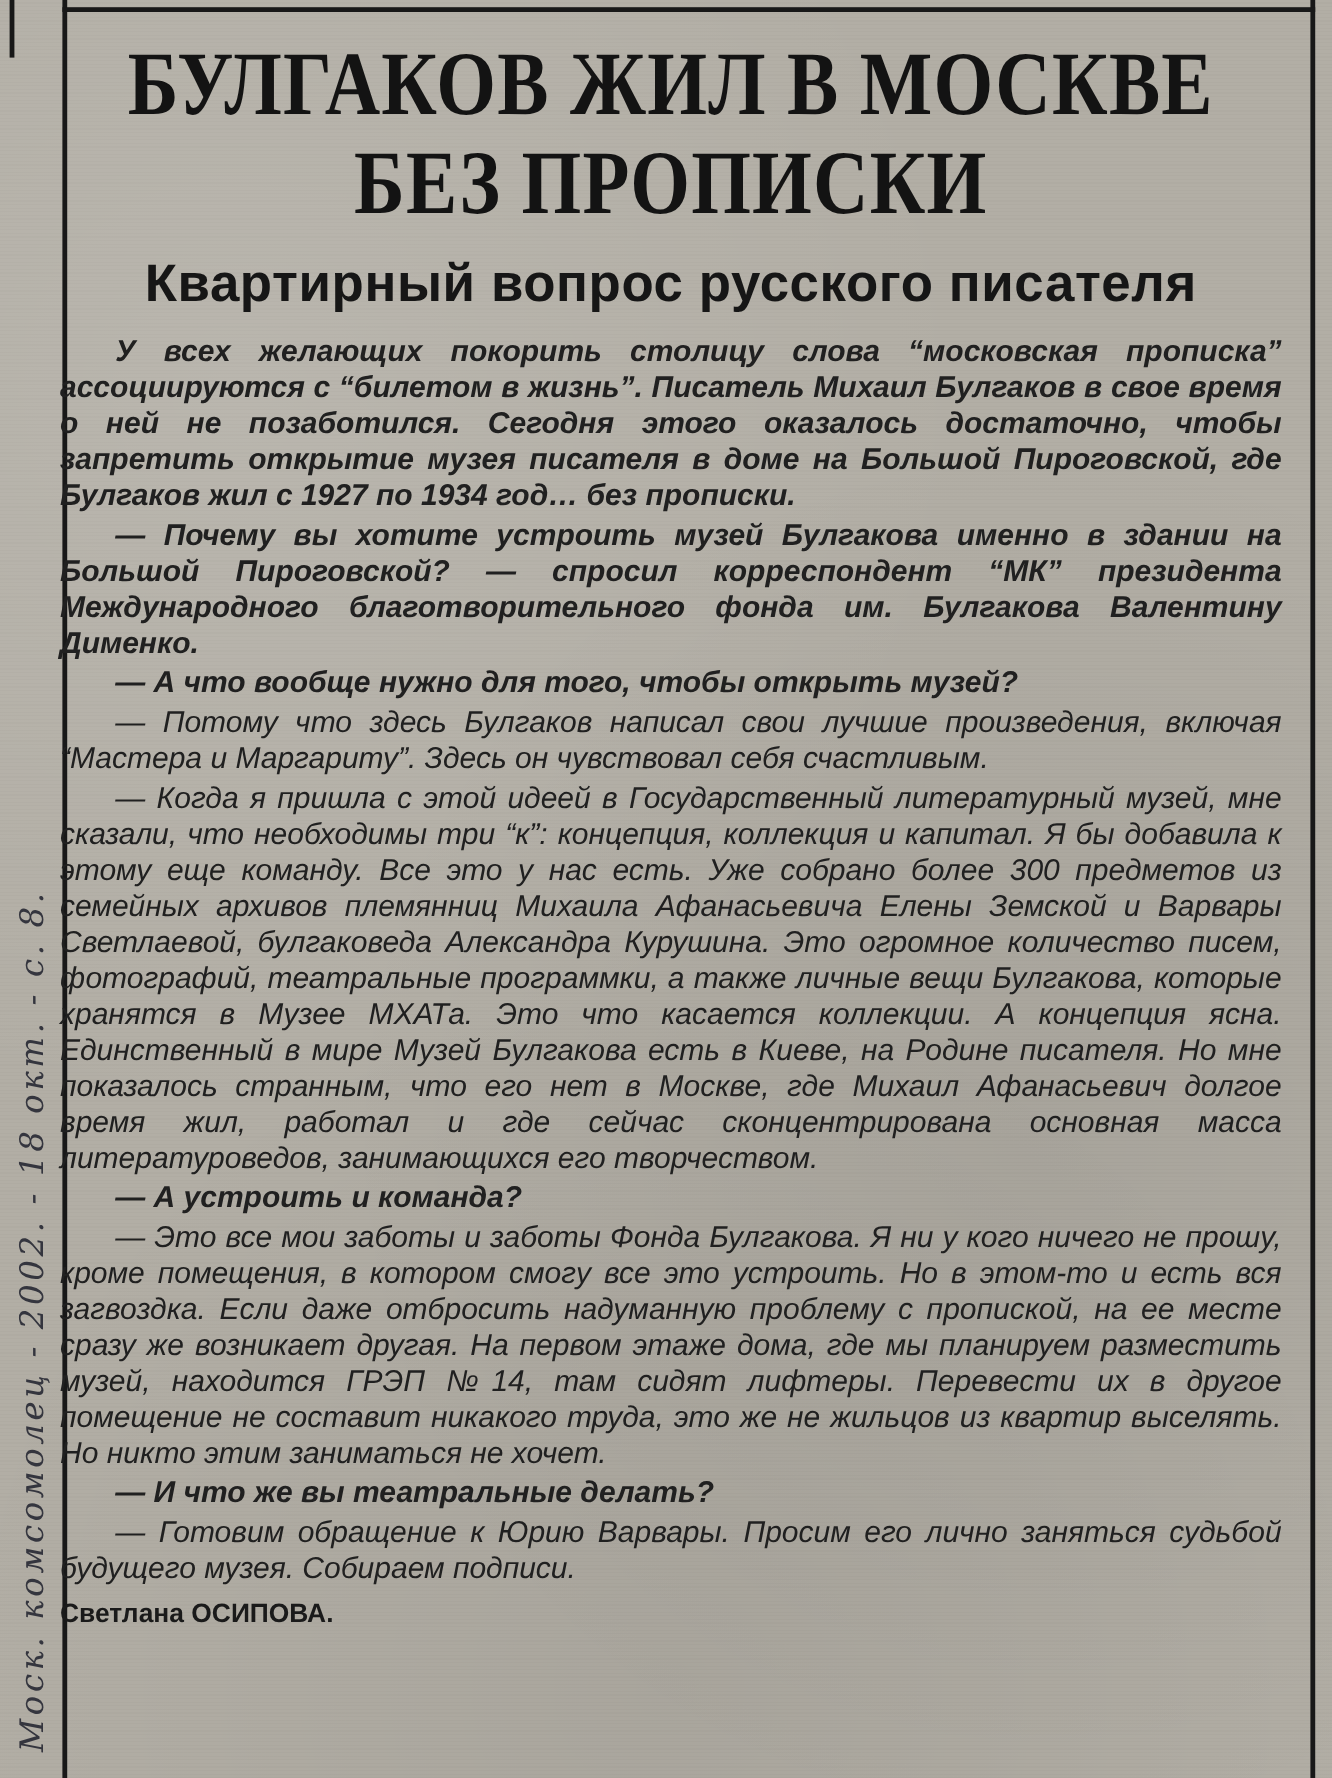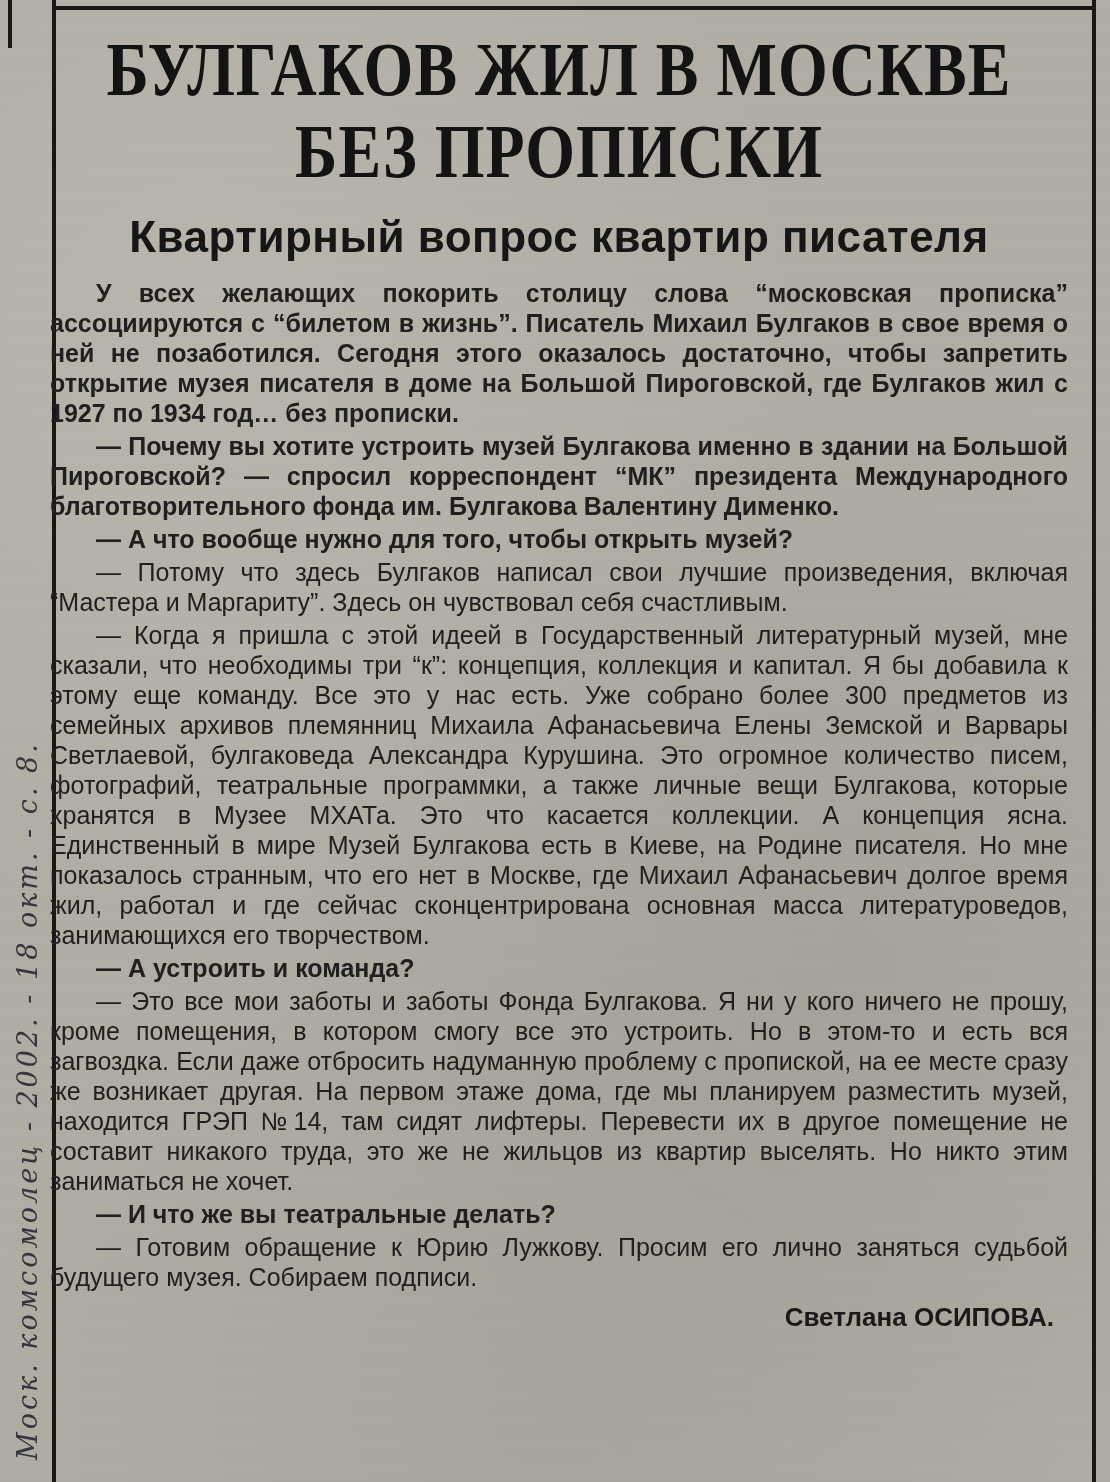--- a/index.html
+++ b/index.html
@@ -65,29 +65,29 @@
     color:#161616;
     white-space:nowrap;
   }
   .body {
     margin-top:16px;
     font-size:25px;
     line-height:1.20;
     text-align:justify;
     color:#202020;
   }
-  .para { text-indent:46px; margin-bottom:3px; }
+  .para { text-indent:46px; margin-bottom:3px;font-style:italic; }
   .para.lead { font-weight:bold; }
   .para.question { font-weight:bold; }
   .para.answer { font-weight:normal; }
   .byline {
     margin-top:10px;
-    text-align:right;
+    text-align:left;
     font-weight:bold;
-    font-size:26px;
+    font-size:22px;
     padding-right:14px;
     color:#1a1a1a;
   }
 </style>
 </head>
 <body>
 
 <div class="page">
 
   <div class="rule rule-left"></div>
@@ -97,30 +97,30 @@
 
   <div class="margin-note">Моск. комсомолец - 2002. - 18 окт. - с. 8.</div>
 
   <div class="content">
 
     <div class="title">
       <div class="title-line">БУЛГАКОВ ЖИЛ В МОСКВЕ</div>
       <div class="title-line">БЕЗ ПРОПИСКИ</div>
     </div>
 
-    <div class="subtitle">Квартирный вопрос квартир писателя</div>
+    <div class="subtitle">Квартирный вопрос русского писателя</div>
 
     <div class="body">
         <p class="para lead">У всех желающих покорить столицу слова “московская прописка” ассоциируются с “билетом в жизнь”. Писатель Михаил Булгаков в свое время о ней не позаботился. Сегодня этого оказалось достаточно, чтобы запретить открытие музея писателя в доме на Большой Пироговской, где Булгаков жил с 1927 по 1934 год… без прописки.</p>
         <p class="para question">— Почему вы хотите устроить музей Булгакова именно в здании на Большой Пироговской? — спросил корреспондент “МК” президента Международного благотворительного фонда им. Булгакова Валентину Дименко.</p>
         <p class="para question">— А что вообще нужно для того, чтобы открыть музей?</p>
         <p class="para answer">— Потому что здесь Булгаков написал свои лучшие произведения, включая “Мастера и Маргариту”. Здесь он чувствовал себя счастливым.</p>
         <p class="para answer">— Когда я пришла с этой идеей в Государственный литературный музей, мне сказали, что необходимы три “к”: концепция, коллекция и капитал. Я бы добавила к этому еще команду. Все это у нас есть. Уже собрано более 300 предметов из семейных архивов племянниц Михаила Афанасьевича Елены Земской и Варвары Светлаевой, булгаковеда Александра Курушина. Это огромное количество писем, фотографий, театральные программки, а также личные вещи Булгакова, которые хранятся в Музее МХАТа. Это что касается коллекции. А концепция ясна. Единственный в мире Музей Булгакова есть в Киеве, на Родине писателя. Но мне показалось странным, что его нет в Москве, где Михаил Афанасьевич долгое время жил, работал и где сейчас сконцентрирована основная масса литературоведов, занимающихся его творчеством.</p>
         <p class="para question">— А устроить и команда?</p>
         <p class="para answer">— Это все мои заботы и заботы Фонда Булгакова. Я ни у кого ничего не прошу, кроме помещения, в котором смогу все это устроить. Но в этом-то и есть вся загвоздка. Если даже отбросить надуманную проблему с пропиской, на ее месте сразу же возникает другая. На первом этаже дома, где мы планируем разместить музей, находится ГРЭП №14, там сидят лифтеры. Перевести их в другое помещение не составит никакого труда, это же не жильцов из квартир выселять. Но никто этим заниматься не хочет.</p>
         <p class="para question">— И что же вы театральные делать?</p>
-        <p class="para answer">— Готовим обращение к Юрию Лужкову. Просим его лично заняться судьбой будущего музея. Собираем подписи.</p>
+        <p class="para answer">— Готовим обращение к Юрию Варвары. Просим его лично заняться судьбой будущего музея. Собираем подписи.</p>
       </div>
 
     <div class="byline">Светлана ОСИПОВА.</div>
 
   </div>
 </div>
 
 </body></html>

